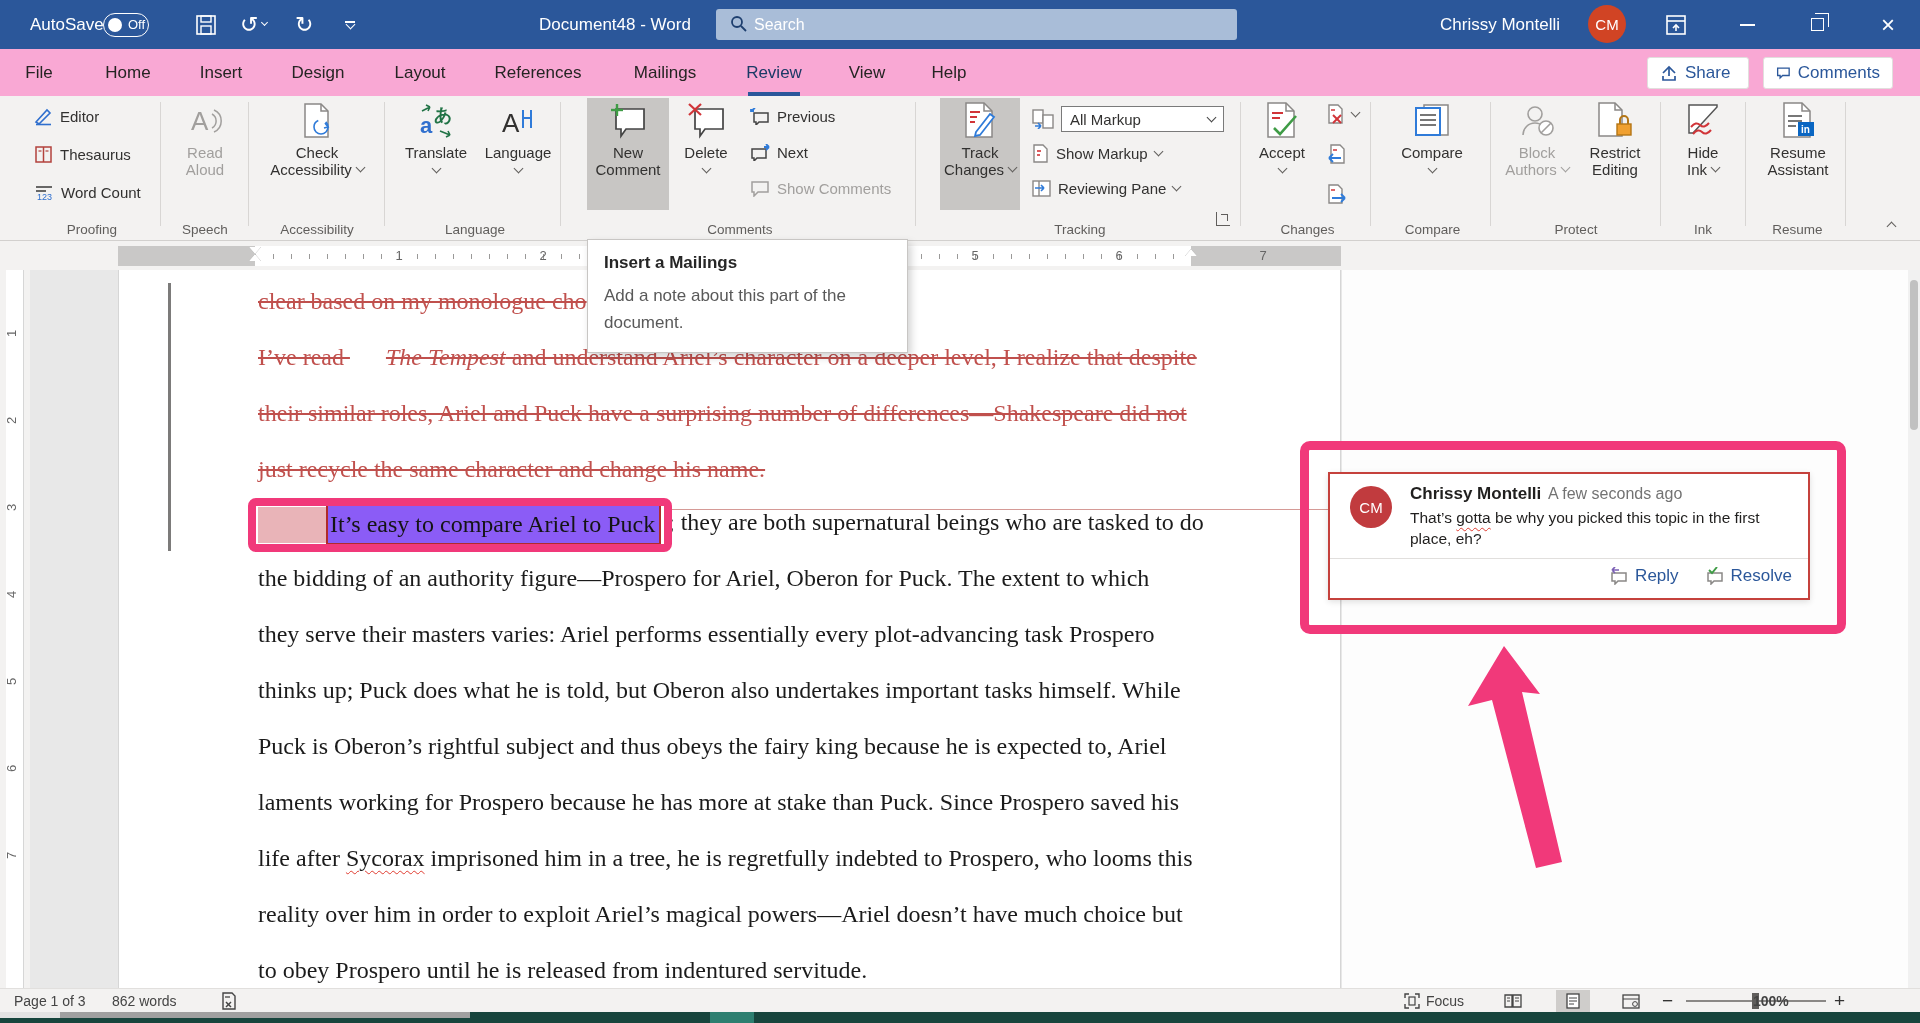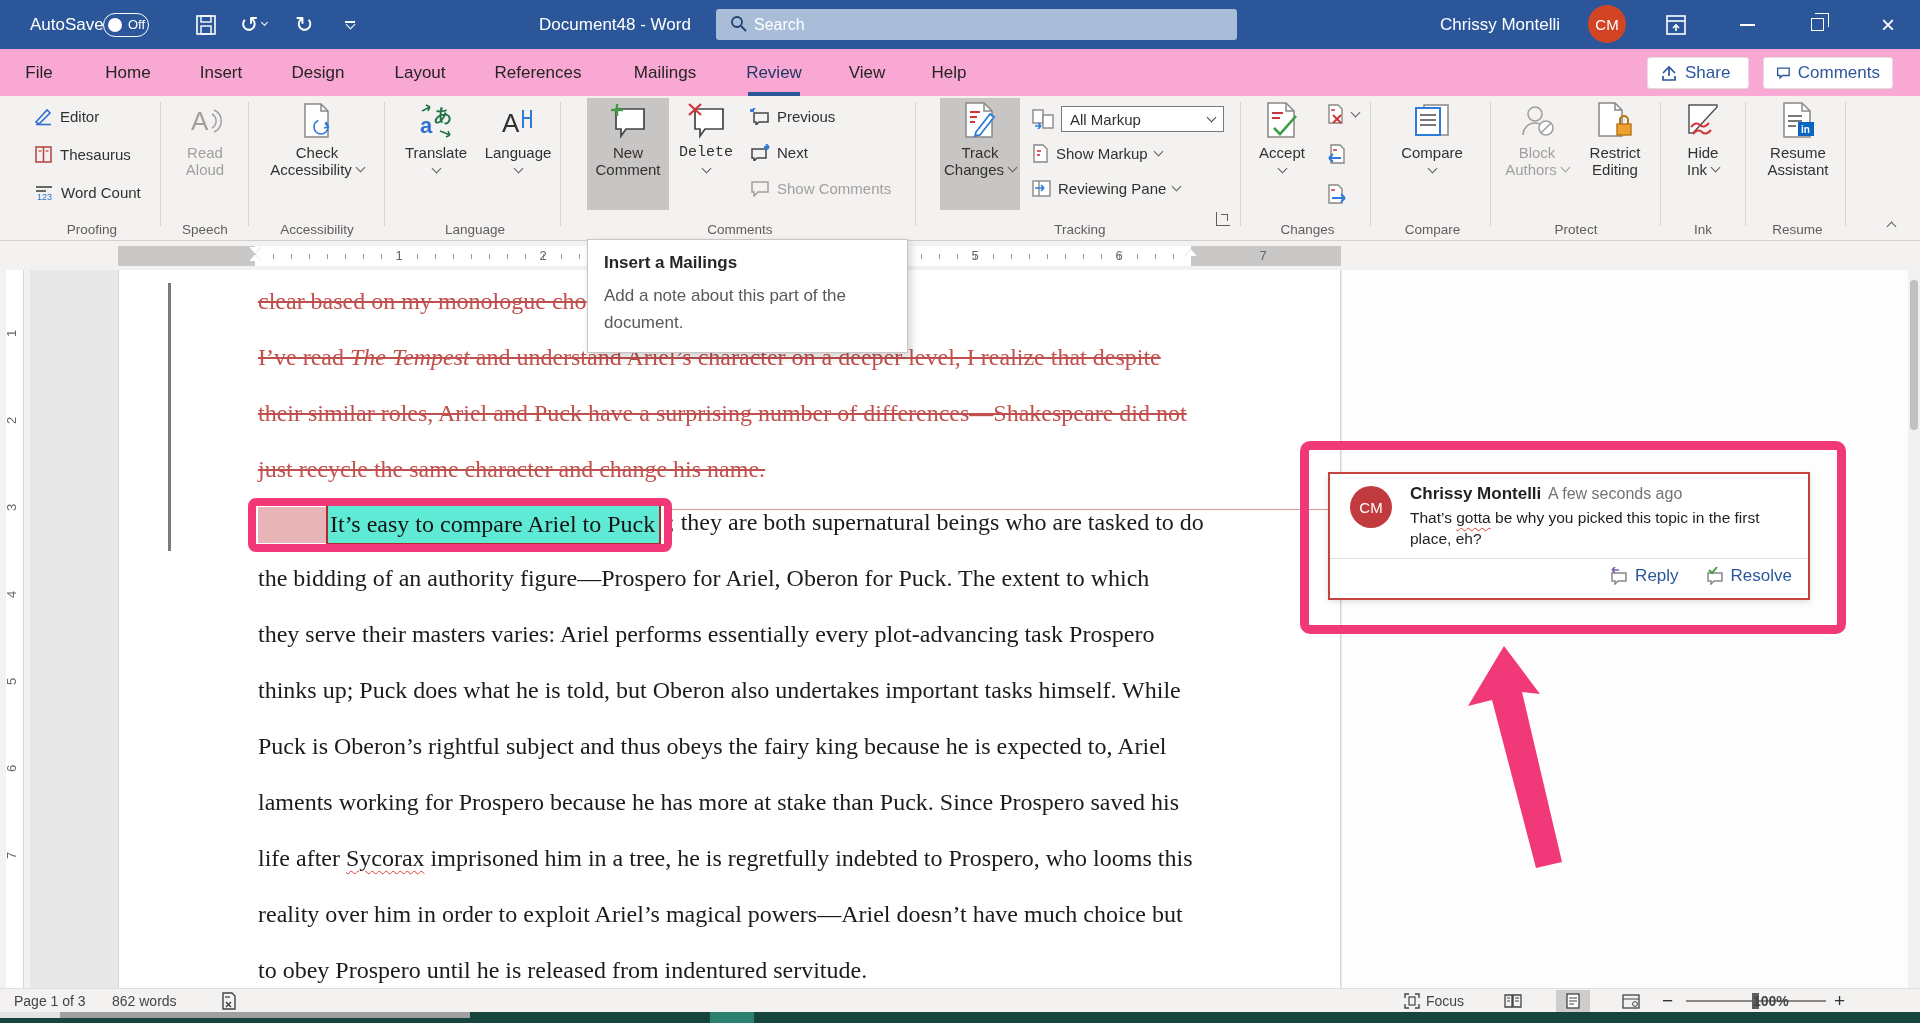--- a/index.html
+++ b/index.html
@@ -63,21 +63,21 @@
   #page { position:absolute; left:118px; top:0; width:1223px; height:718px; background:#fff; border-left:1px solid #d6d6d6; border-right:1px solid #d6d6d6; }
   #comment-margin { position:absolute; left:1342px; top:0; width:566px; height:718px; background:#fdfdfd; }
   #vscroll { position:absolute; right:0; top:0; width:12px; height:718px; background:#f1f1f1; }
   #vscroll .thumb { position:absolute; left:2px; top:10px; width:8px; height:150px; background:#c1c1c1; border-radius:4px; }
   .changebar { position:absolute; left:168px; top:13px; width:3px; height:268px; background:#7c7b7a; }
 
   .docline { position:absolute; font-family:"Liberation Serif", serif; font-size:24px; height:32px; white-space:nowrap; color:#1b1b1b; }
   .del { color:#c0504d; text-decoration:line-through; text-decoration-thickness:1.5px; }
   .squiggle { text-decoration-line:underline; text-decoration-style:wavy; text-decoration-color:#e03c31; text-decoration-thickness:1px; text-underline-offset:4px; }
   .sel-block { position:absolute; left:258px; top:237px; width:68px; height:36px; background:#e9b4b8; }
-  .ins-box { position:absolute; left:326px; top:234px; height:41px; background:#5eead4; border:2px solid #b02b2b; display:flex; align-items:center; padding:0 4px 0 2px; font-family:"Liberation Serif", serif; font-size:24px; color:#141414; white-space:nowrap; }
+  .ins-box { position:absolute; left:326px; top:234px; height:41px; background:#8b5cf6; border:2px solid #b02b2b; display:flex; align-items:center; padding:0 4px 0 2px; font-family:"Liberation Serif", serif; font-size:24px; color:#141414; white-space:nowrap; }
   .caret { position:absolute; left:664px; top:236px; width:2px; height:36px; background:#222; }
   .anchorline { position:absolute; left:664px; top:239px; width:672px; height:1px; background:#d59a96; }
 
   
   #comment-card { position:absolute; left:1328px; top:202px; width:482px; height:128px; background:#fff; border:2px solid #c5413c; box-shadow:0 2px 6px rgba(0,0,0,.12); }
   #comment-card .cavatar { position:absolute; left:20px; top:12px; width:42px; height:42px; border-radius:50%; background:#c13b3e; color:#fff; display:flex; align-items:center; justify-content:center; font-size:15px; }
   .cname { position:absolute; left:80px; top:10px; font-size:17px; font-weight:bold; color:#201f1e; }
   .ctime { position:absolute; left:218px; top:11px; font-size:16px; color:#737373; }
   .ctext { position:absolute; left:80px; top:33px; width:392px; font-size:15.5px; line-height:21px; color:#201f1e; }
   .csep { position:absolute; left:0px; right:0px; top:84px; height:1px; background:#e1dfdd; }
@@ -298,21 +298,21 @@
             <path d="M8 6 h28 v20 h-18 l-5 7 v-7 h-5 z" fill="#fff" stroke="#444" stroke-width="1.7"></path>
             <line x1="10" y1="6" x2="10" y2="0" stroke="#217346" stroke-width="0"></line>
             <line x1="8" y1="5" x2="8" y2="5" stroke="#217346"></line>
             <line x1="9" y1="1" x2="9" y2="13" stroke="#3f9c46" stroke-width="2.4"></line>
             <line x1="3" y1="7" x2="15" y2="7" stroke="#3f9c46" stroke-width="2.4"></line>
           </svg>
         </div>
       <span>New</span>
       <span>Comment</span>
     </div>
-    <div class="bigbtn" style="left:108px;width:66px;font-family:Liberation Mono, monospace;">
+    <div class="bigbtn" style="left:108px;width:66px;">
       <div class="icw">
           <svg width="38" height="36" viewBox="0 0 38 36">
             <path d="M8 6 h28 v20 h-18 l-5 7 v-7 h-5 z" fill="#fff" stroke="#444" stroke-width="1.7"></path>
             <line x1="2" y1="1" x2="14" y2="12" stroke="#d13438" stroke-width="2.2"></line>
             <line x1="14" y1="1" x2="2" y2="12" stroke="#d13438" stroke-width="2.2"></line>
           </svg>
         </div>
       <span>Delete</span>
       <span class="chev" style="color:#605e5c;margin-top:4px;"></span>
     </div>
@@ -554,21 +554,21 @@
     <div class="vnum" style="top:404px;">5</div>
     <div class="vnum" style="top:491px;">6</div>
     <div class="vnum" style="top:578px;">7</div>
   </div>
 
   <div id="page"></div>
   <div id="comment-margin"></div>
   <div class="changebar"></div>
 
   <div class="docline del" style="left:258px;top:18px;">clear based on my monologue cho</div>
-  <div class="docline" style="left:258px;top:74px;"><span class="del">I’ve read </span><span class="del" style="font-style:italic;">The Tempest</span><span class="del"> and understand Ariel’s character on a deeper level, I realize that despite</span></div>
+  <div class="docline" style="left:258px;top:74px;"><span class="del">I’ve read </span><span class="del" style="font-style:italic;margin-left:36px;">The Tempest</span><span class="del"> and understand Ariel’s character on a deeper level, I realize that despite</span></div>
   <div class="docline del" style="left:258px;top:130px;">their similar roles, Ariel and Puck have a surprising number of differences—Shakespeare did not</div>
   <div class="docline del" style="left:258px;top:186px;">just recycle the same character and change his name.</div>
 
   <div class="anchorline"></div>
 
   <div class="sel-block"></div>
   <div class="ins-box">It’s easy to compare Ariel to Puck</div>
   <div class="caret"></div>
   <div class="docline" style="left:668px;top:239px;">; they are both supernatural beings who are tasked to do</div>
 

